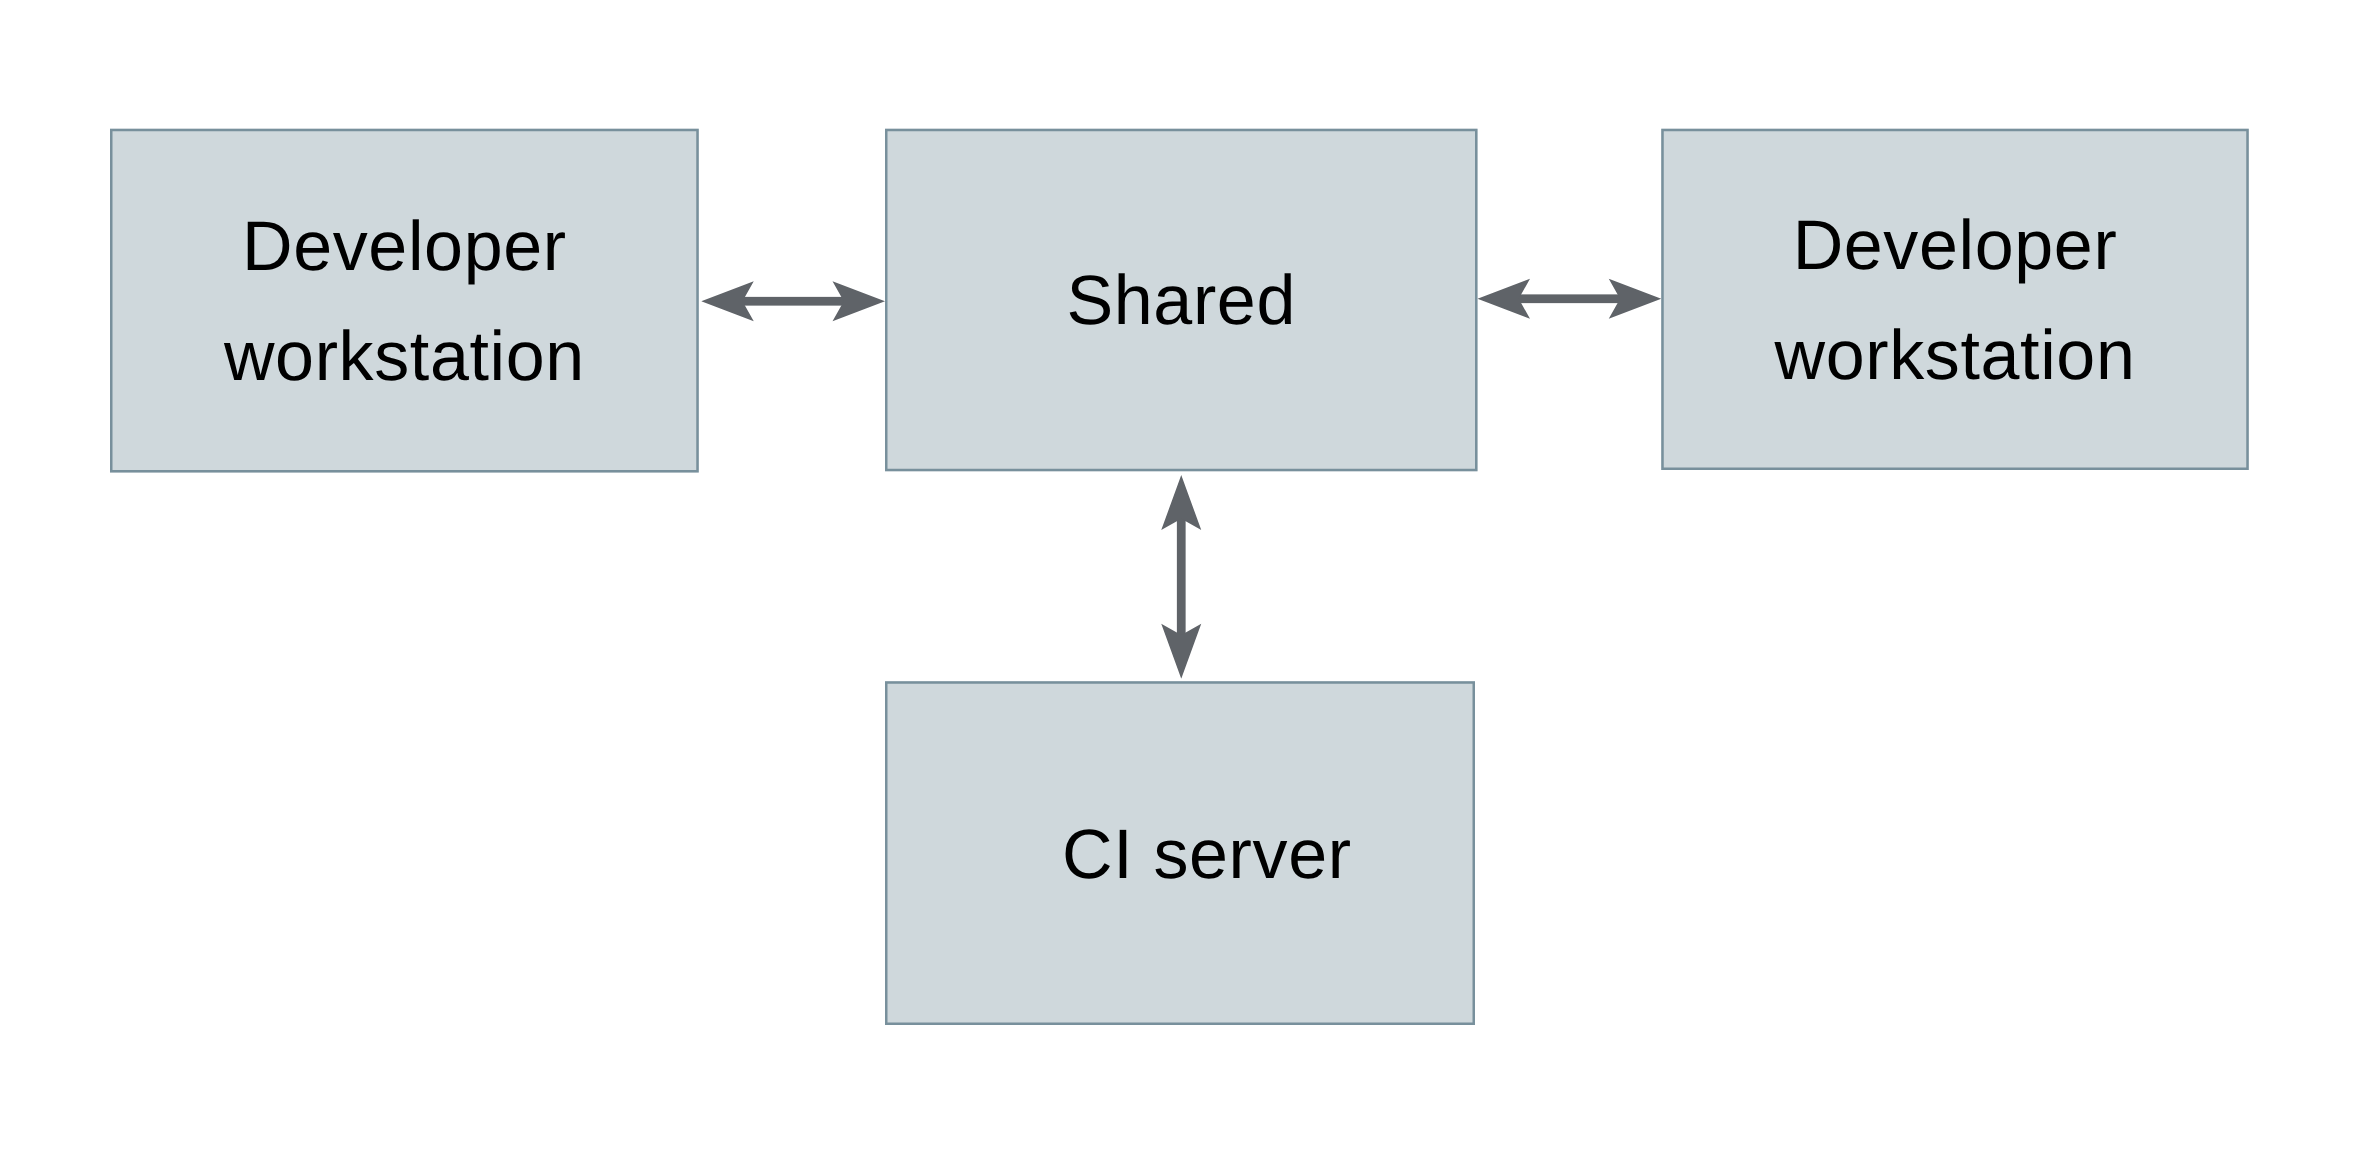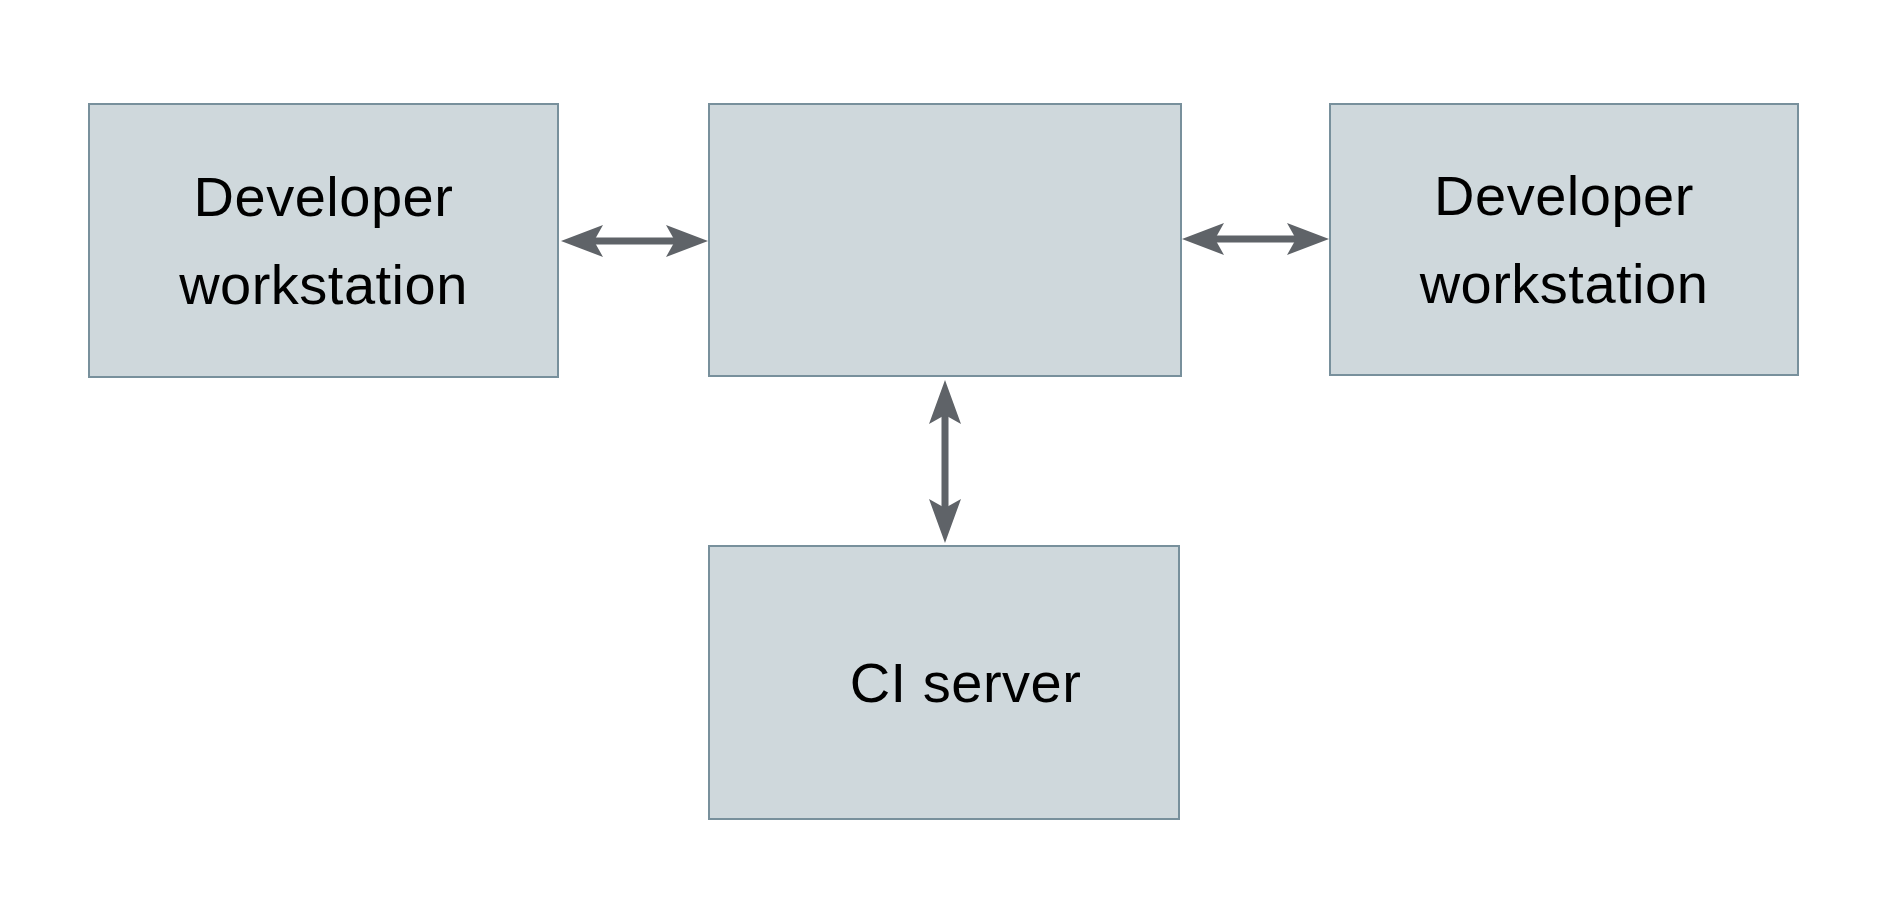--- a/index.html
+++ b/index.html
@@ -49,20 +49,21 @@
 <body>
 
 <div class="canvas">
 
   <div class="node" id="node-dev-left">
     <span>Developer</span>
     <span>workstation</span>
   </div>
 
   <div class="node" id="node-shared">
+    <span>Shared</span>
   </div>
 
   <div class="node" id="node-dev-right">
     <span>Developer</span>
     <span>workstation</span>
   </div>
 
   <div class="node" id="node-ci-server">
     <span>CI server</span>
   </div>

